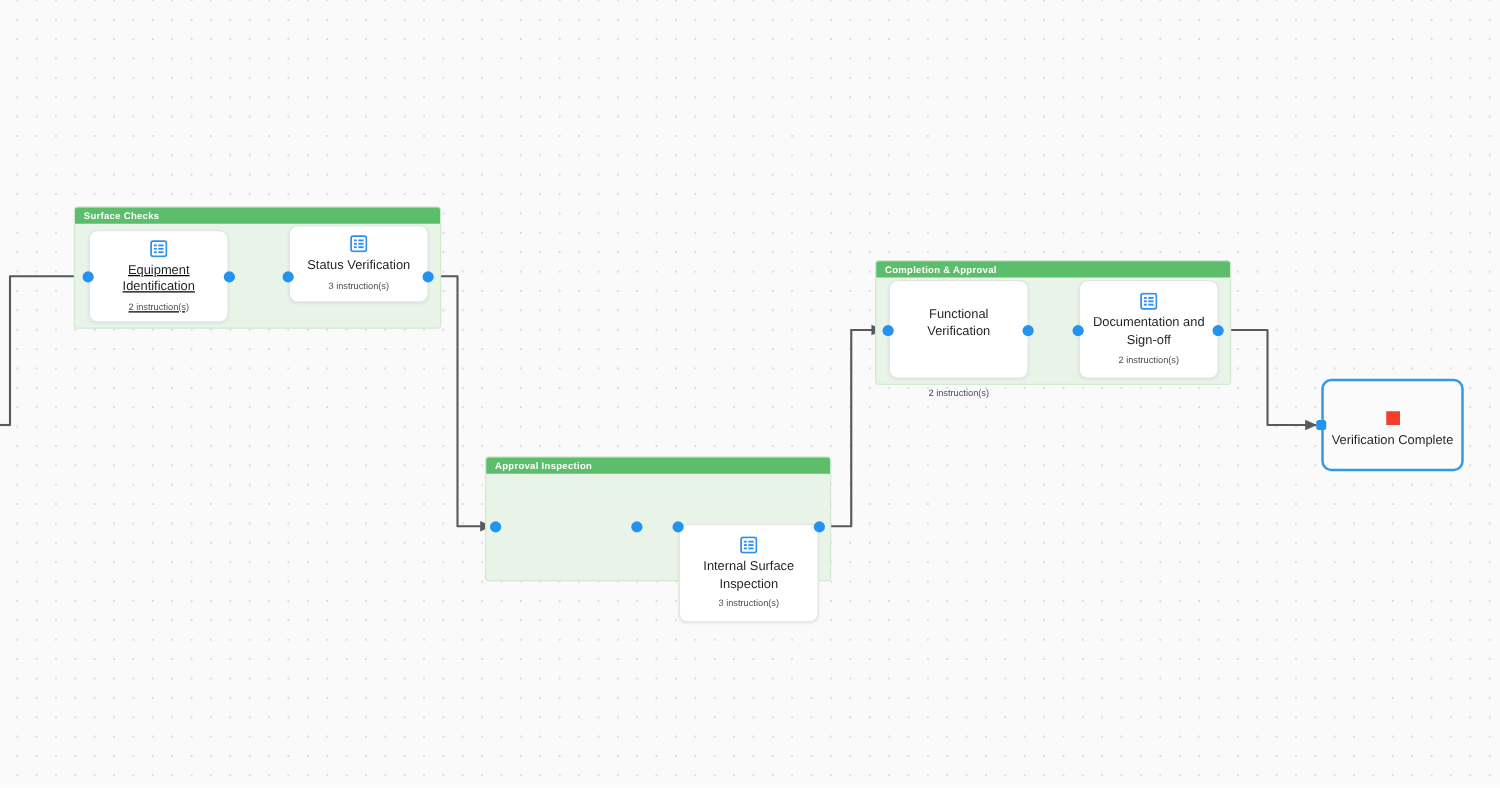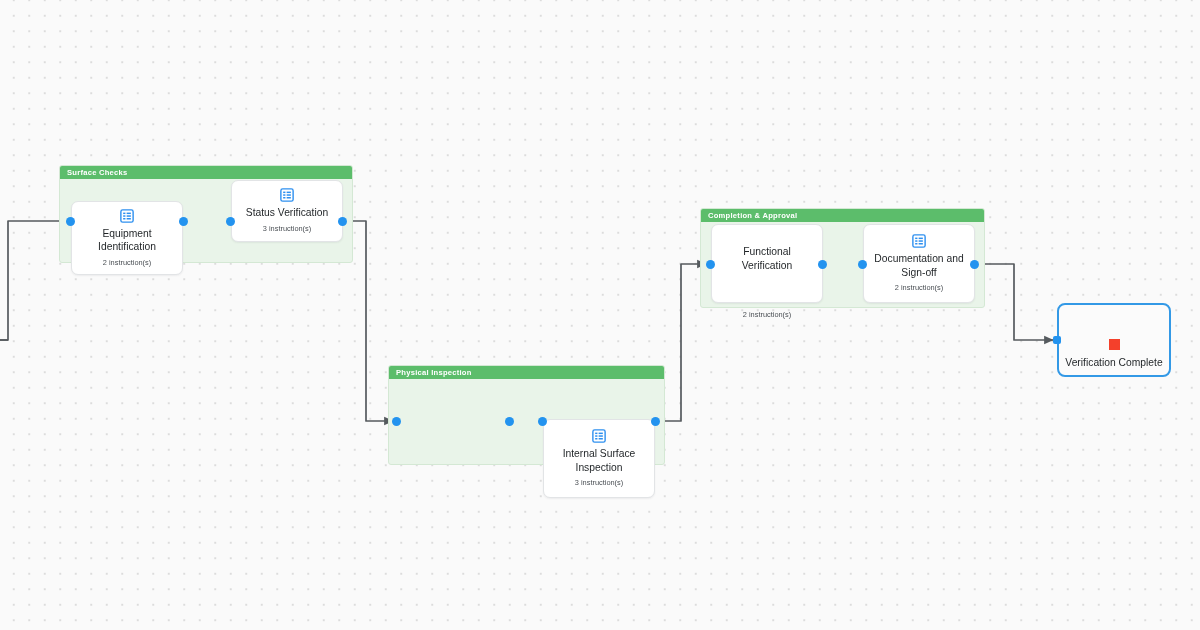--- a/index.html
+++ b/index.html
@@ -97,21 +97,21 @@
     color: #4a4f54;
     line-height: 10px;
   }
 
   
   .node.terminal {
     border: 2px solid #3399e6;
     border-radius: 8px;
     background: #fbfbfb;
     box-shadow: none;
-    justify-content: flex-end;
+    justify-content: center;
     padding-top: 13px;
   }
   .terminal-square {
     width: 11px;
     height: 11px;
     background: #f4402b;
     display: block;
     margin-bottom: 6px;
   }
   .terminal-title {
@@ -161,28 +161,28 @@
     <path class="edge-path" d="M 827 264 L 856 264" marker-end="url(#arrow)"></path>
 
     <path class="edge-path" d="M 977 264 L 1014 264 L 1014 340 L 1053 340" marker-end="url(#arrow)"></path>
   </svg>
 
   <div class="group" style="left:59px; top:165px; width:294px; height:98px;">
     <div class="group-header">Surface Checks</div>
   </div>
 
   <div class="group" style="left:388px; top:365px; width:277px; height:100px;">
-    <div class="group-header">Physical Inspection</div>
+    <div class="group-header">Approval Inspection</div>
   </div>
 
   <div class="group" style="left:700px; top:208px; width:285px; height:100px;">
     <div class="group-header">Completion &amp; Approval</div>
   </div>
 
-  <div class="node" style="left:71px; top:201px; width:112px; height:74px;">
+  <div class="node" style="left:71px; top:184px; width:112px; height:74px;text-decoration:underline;">
     <svg class="node-icon" viewBox="0 0 16 16">
       <rect x="1" y="1" width="14" height="14" rx="2" fill="none" stroke="#2e90f0" stroke-width="1.6"></rect>
       <rect x="3.6" y="4.1" width="2.6" height="1.7" fill="#2e90f0"></rect>
       <rect x="3.6" y="7.2" width="2.6" height="1.7" fill="#2e90f0"></rect>
       <rect x="3.6" y="10.3" width="2.6" height="1.7" fill="#2e90f0"></rect>
       <rect x="7.6" y="4.1" width="4.8" height="1.7" fill="#2e90f0"></rect>
       <rect x="7.6" y="7.2" width="4.8" height="1.7" fill="#2e90f0"></rect>
       <rect x="7.6" y="10.3" width="4.8" height="1.7" fill="#2e90f0"></rect>
     </svg>
     <div class="node-title">Equipment Identification</div>

